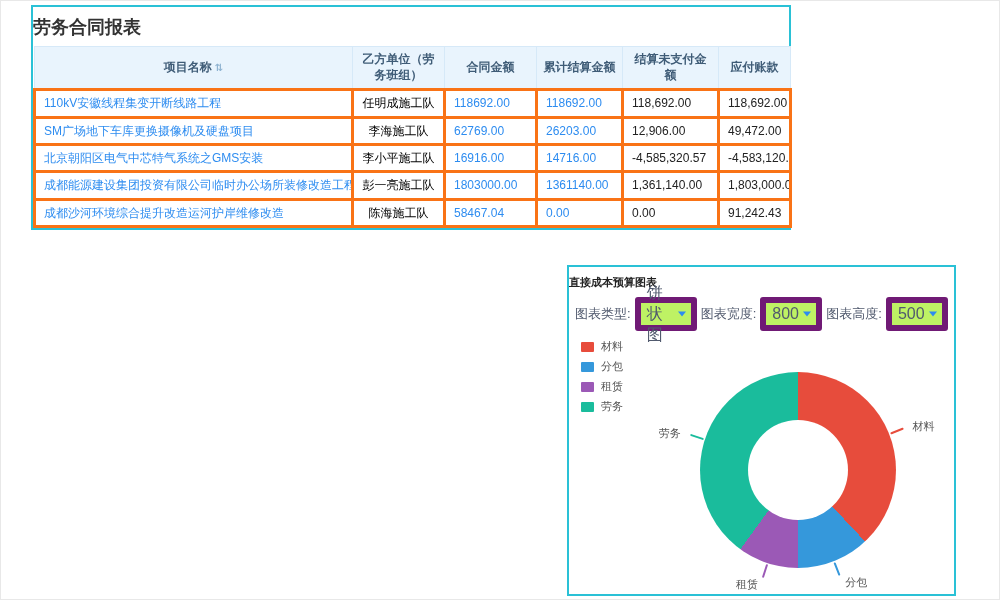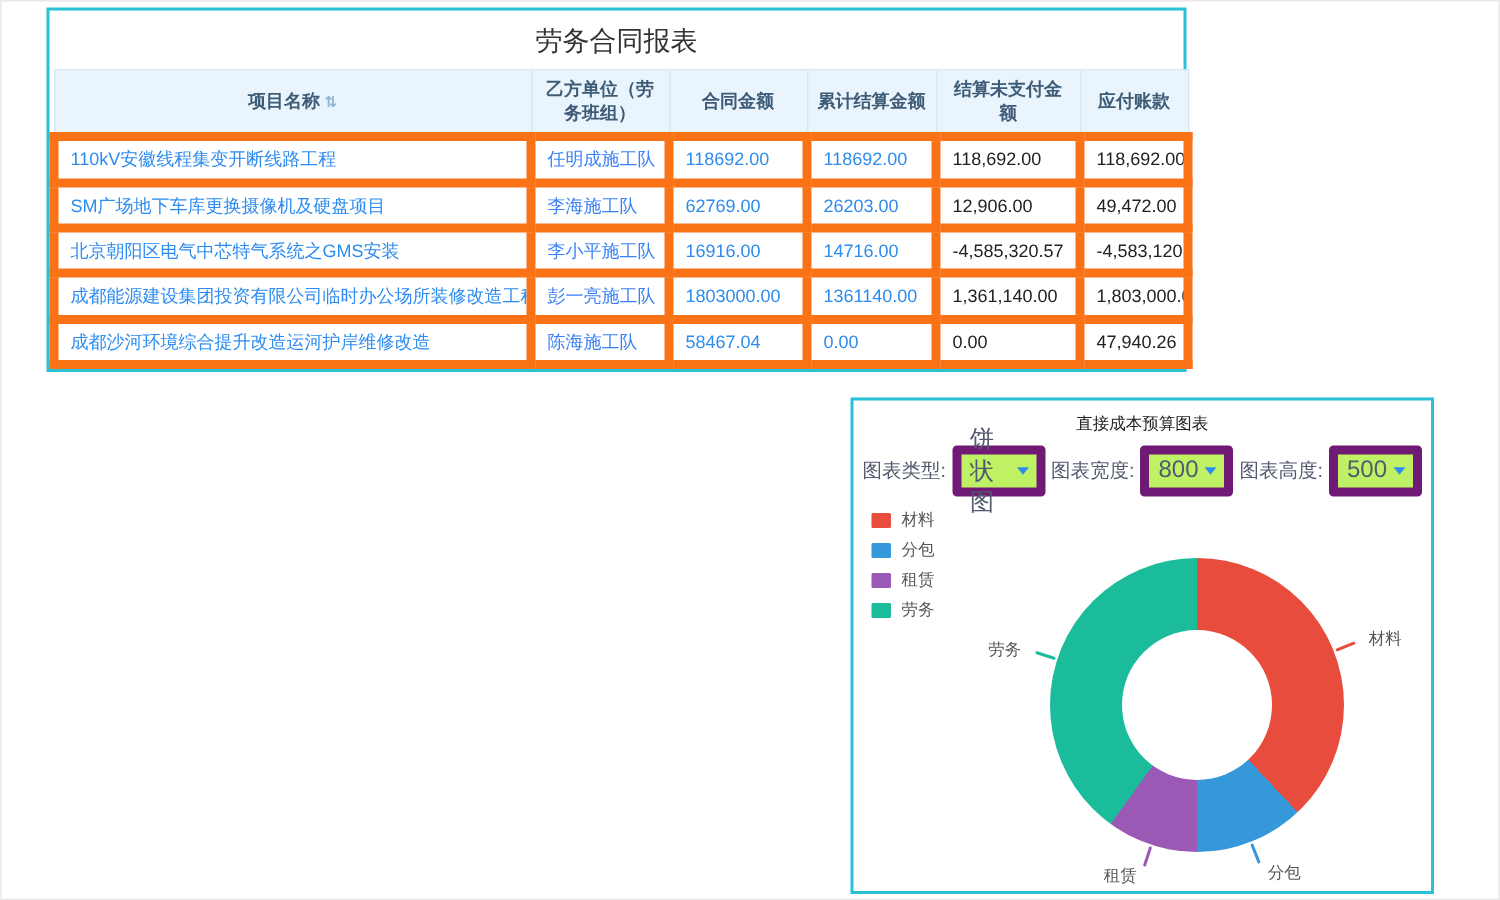--- a/index.html
+++ b/index.html
@@ -4,38 +4,38 @@
 <style>
   html,body{margin:0;padding:0}
   body{
     width:1000px;height:600px;position:relative;overflow:hidden;
     background:#fff;font-family:"Liberation Sans","DejaVu Sans",sans-serif;
     border:1px solid #e8e8e8;box-sizing:border-box;
   }
   .panel{position:absolute;background:#fff;border:2px solid #2ac1d6;box-sizing:border-box}
   #report-panel{left:30px;top:4px;width:760px}
   #chart-panel{left:566px;top:264px;width:389px;height:331px}
-  .panel-title{text-align:center;font-weight:normal;color:#333}
+  .panel-title{font-weight:bold;color:#333}
   #report-title{font-size:18px;padding:8px 0 7px}
   #chart-title{font-size:11px;padding:8px 0 5px;color:#222}
 
   
   table{width:100%;border-collapse:collapse;table-layout:fixed;font-size:12px}
   col.c1{width:318px}col.c2{width:92px}col.c3{width:92px}
   col.c4{width:86px}col.c5{width:96px}col.c6{width:72px}
   thead th{
     background:#e9f4fd;color:#3f5c77;font-weight:bold;text-align:center;
     padding:5px 6px;border:1px solid #d6e9f8;line-height:1.3;vertical-align:middle;
   }
   tbody td{
-    padding:5px 8px;border:6px solid #f97316;line-height:1.2;
+    padding:5px 8px;border:3px solid #f97316;line-height:1.2;
     white-space:nowrap;overflow:hidden;background:#fff;
   }
   td.td-project{color:#2d8cf0;text-align:left}
-  td.td-team{color:#3b82f6;}
+  td.td-team{color:#000000;text-align:center}
   td.td-amt{text-align:left}
   td.blue{color:#2d8cf0}
   td.dark{color:#222}
   .sort-glyph{color:#8fb3d1;font-size:10px;margin-left:3px}
 
   
   .controls{display:flex;align-items:center;padding:2px 6px 0;gap:4px}
   .ctl-label{font-size:13px;color:#515a6e;white-space:nowrap}
   .select{
     position:relative;width:66px;height:22px;border:6px solid #701a75;border-radius:3px;
@@ -116,21 +116,21 @@
           <td class="td-amt blue">1361140.00</td>
           <td class="td-amt dark">1,361,140.00</td>
           <td class="td-amt dark">1,803,000.00</td>
         </tr>
         <tr>
           <td class="td-project">成都沙河环境综合提升改造运河护岸维修改造</td>
           <td class="td-team">陈海施工队</td>
           <td class="td-amt blue">58467.04</td>
           <td class="td-amt blue">0.00</td>
           <td class="td-amt dark">0.00</td>
-          <td class="td-amt dark">47,940.26</td>
+          <td class="td-amt dark">91,242.43</td>
         </tr>
       </tbody>
   </table>
 </div>
 
 <div class="panel" id="chart-panel">
   <div class="panel-title" id="chart-title">直接成本预算图表</div>
 
   <div class="controls">
     <span class="ctl-label">图表类型:</span>

